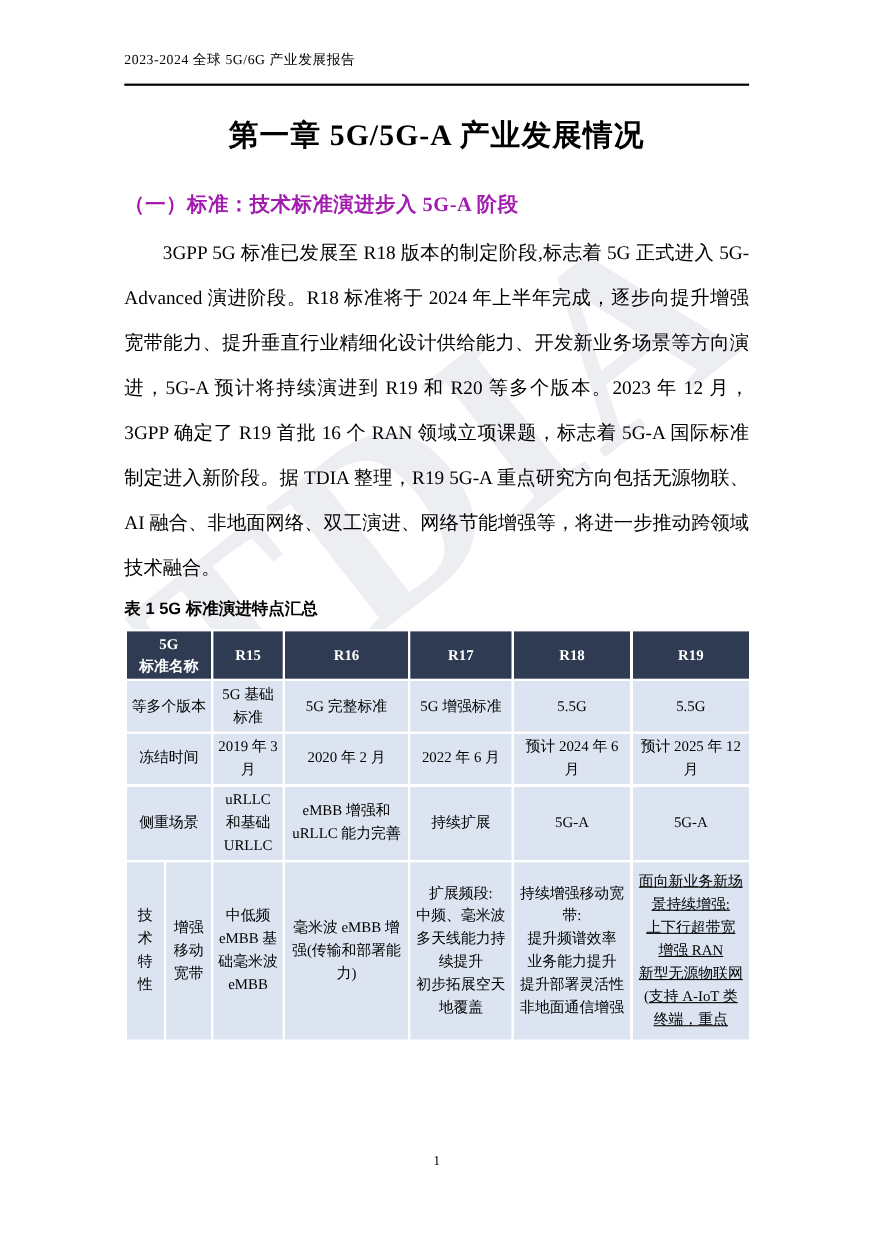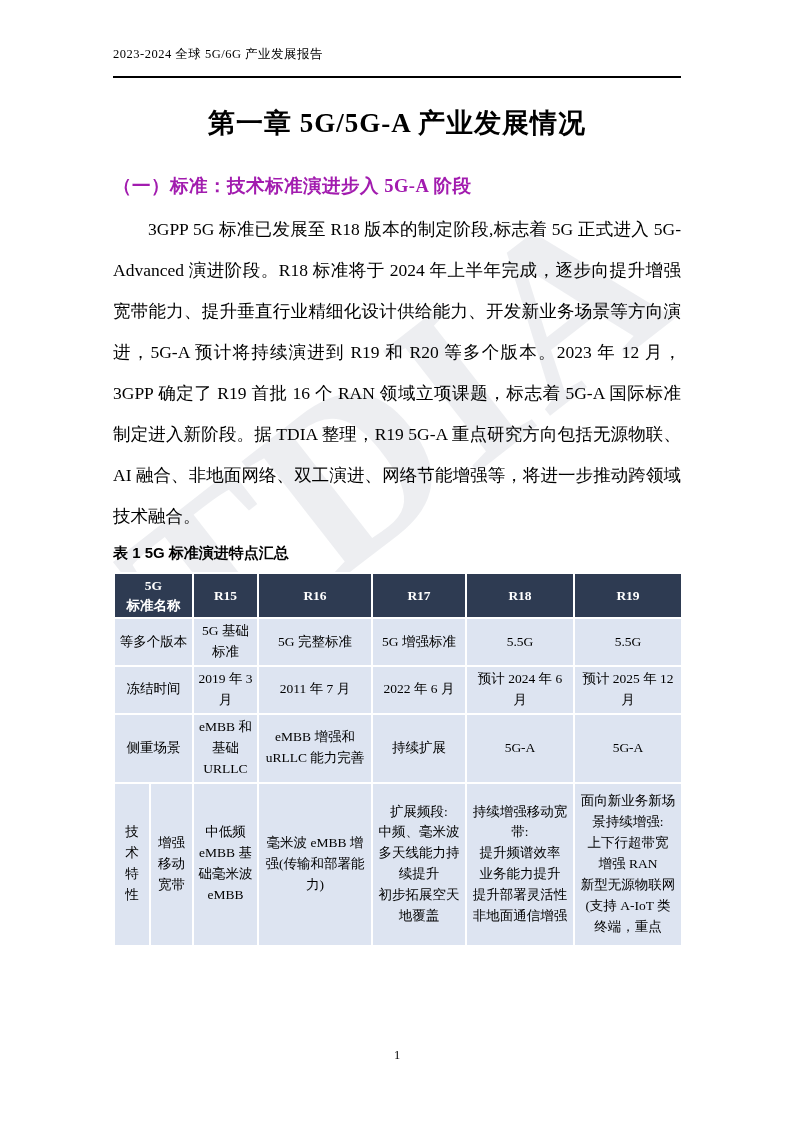--- a/index.html
+++ b/index.html
@@ -89,21 +89,21 @@
     background: #2e3b52;
     color: #ffffff;
     font-weight: bold;
     white-space: pre-line;
     line-height: 1.45;
   }
   .pre { white-space: pre-line; }
   .left { text-align: left; }
   td.vlabel { padding: 2px 7px; word-break: break-all; }
   td.sublabel { padding: 2px 4px; word-break: break-all; }
-  td.teal-bottom { border-bottom: 3px solid #35c4c8; }
+  td.teal-bottom { border-bottom: 3px solid #35c4c8; text-decoration: underline; }
   .page-number {
     position: absolute;
     bottom: 60px;
     left: 0;
     width: 100%;
     text-align: center;
     font-size: 12.5px;
     z-index: 1;
   }
 </style>
@@ -148,28 +148,28 @@
       <td colspan="2">等多个版本</td>
       <td>5G 基础标准</td>
       <td>5G 完整标准</td>
       <td>5G 增强标准</td>
       <td>5.5G</td>
       <td>5.5G</td>
     </tr>
     <tr style="height:42px">
       <td colspan="2">冻结时间</td>
       <td>2019 年 3 月</td>
-      <td>2011 年 7 月</td>
+      <td>2020 年 2 月</td>
       <td>2022 年 6 月</td>
       <td>预计 2024 年 6 月</td>
       <td>预计 2025 年 12 月</td>
     </tr>
     <tr style="height:69px">
       <td colspan="2">侧重场景</td>
-      <td>eMBB 和基础 URLLC</td>
+      <td>uRLLC 和基础 URLLC</td>
       <td>eMBB 增强和 uRLLC 能力完善</td>
       <td>持续扩展</td>
       <td>5G-A</td>
       <td>5G-A</td>
     </tr>
     <tr style="height:163px">
       <td class="vlabel">技术特性</td>
       <td class="sublabel">增强移动宽带</td>
       <td class="left">中低频 eMBB 基础毫米波 eMBB</td>
       <td class="left">毫米波 eMBB 增强(传输和部署能力)</td>

